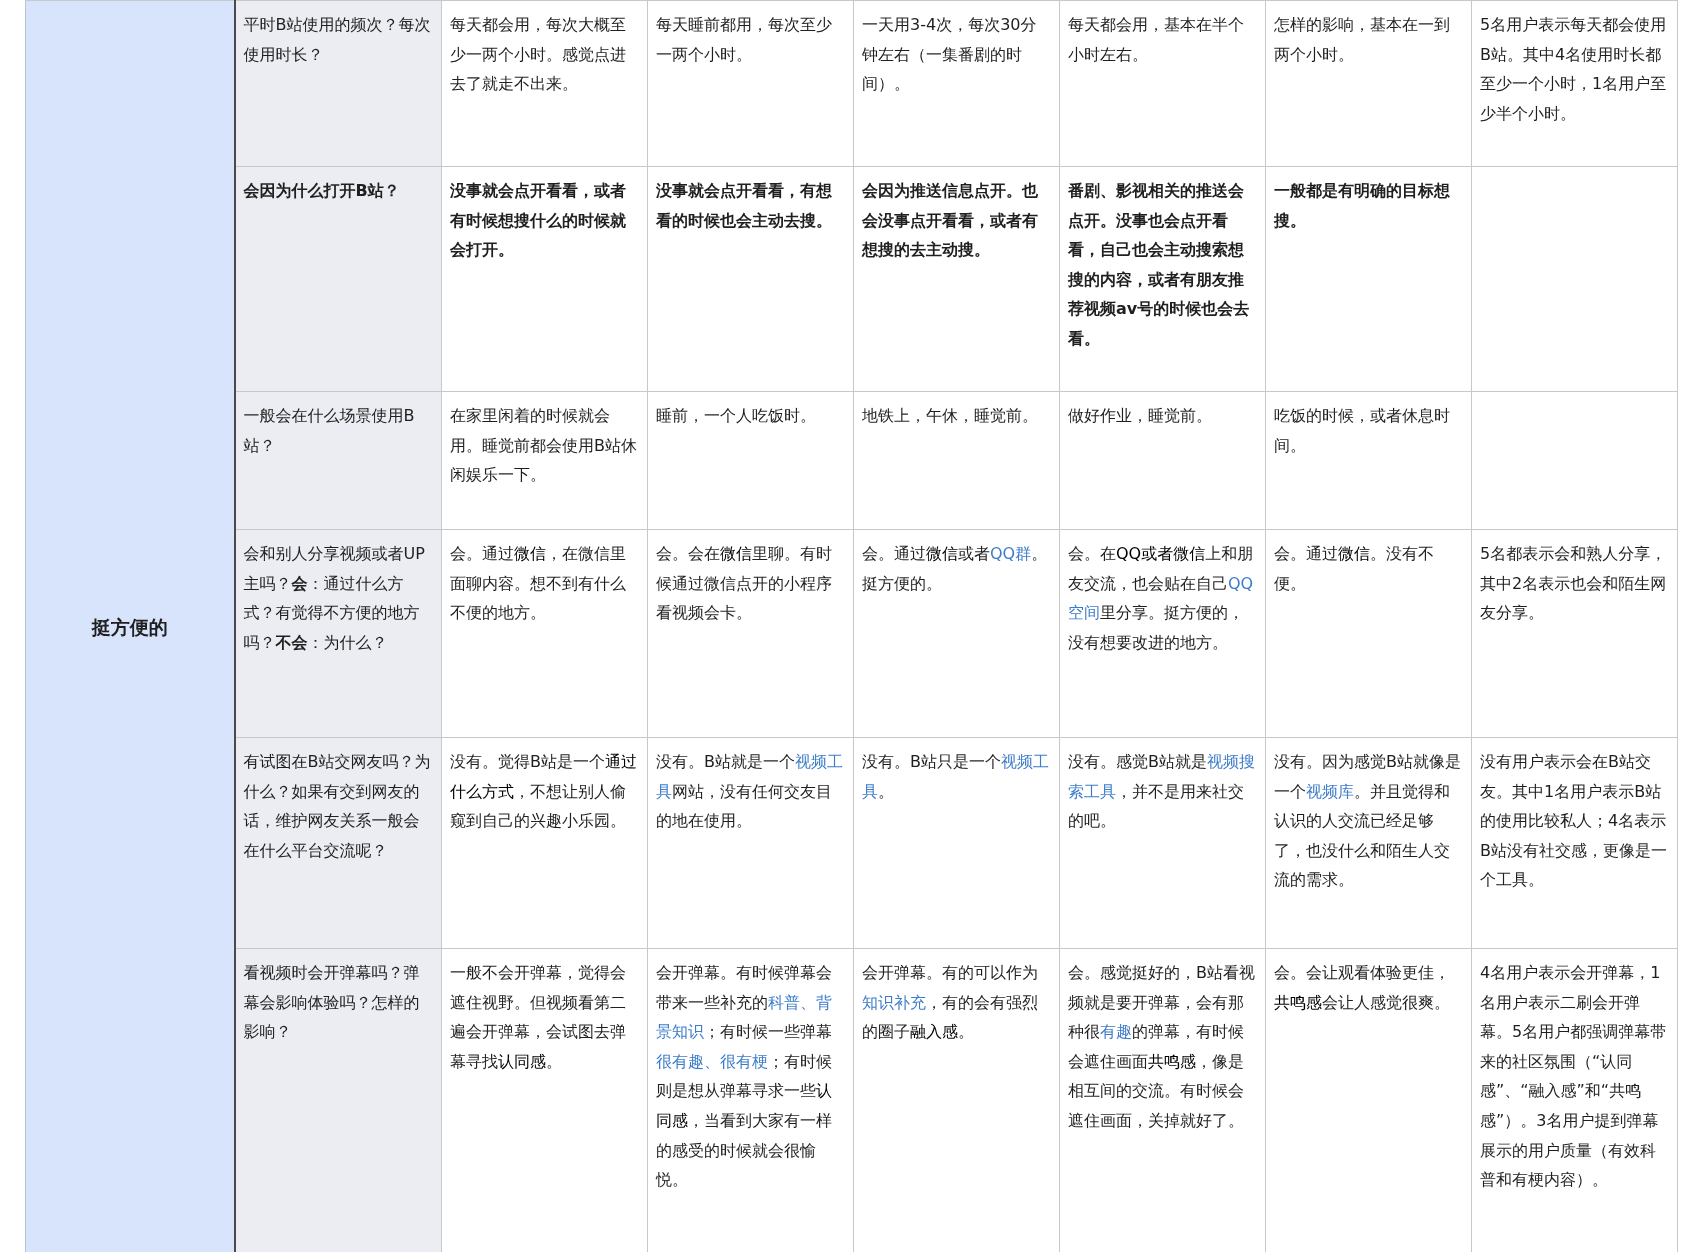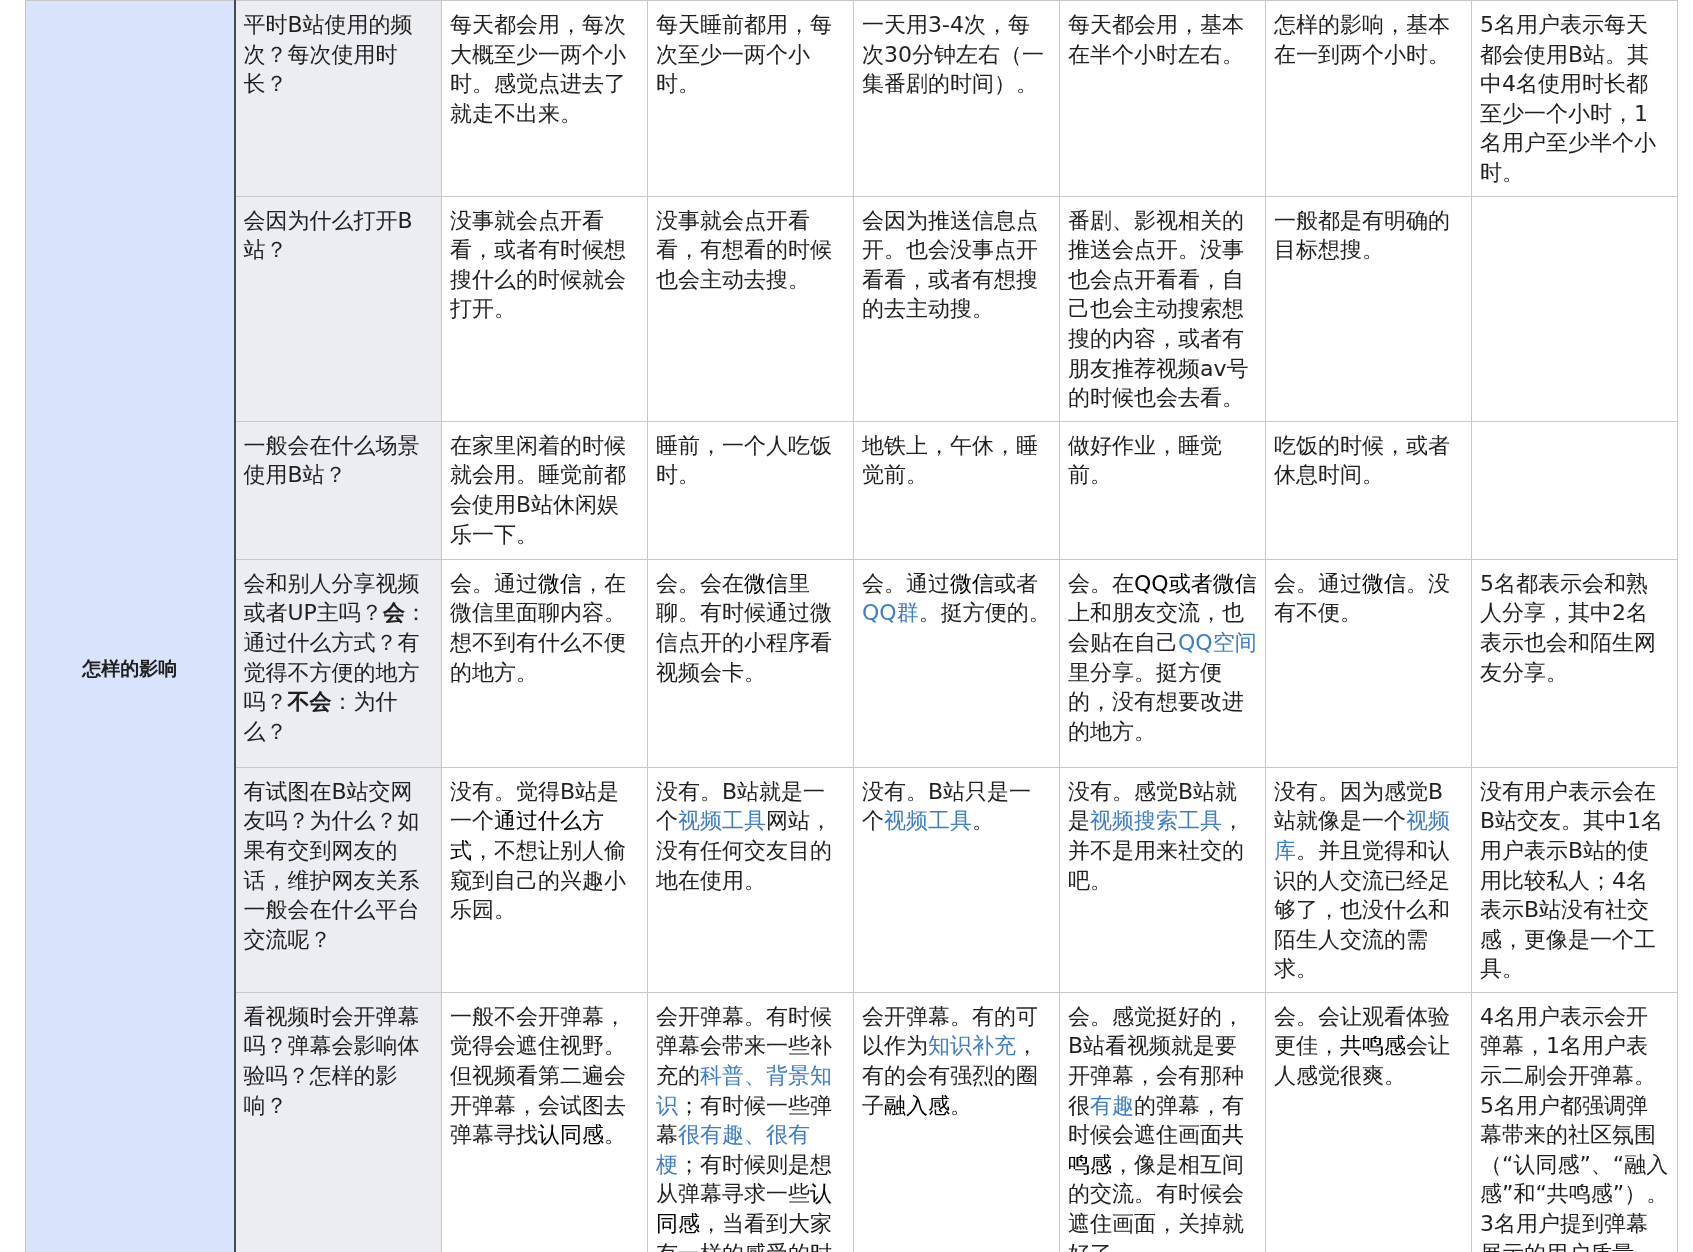--- a/index.html
+++ b/index.html
@@ -23,21 +23,21 @@
       table-layout: fixed;
       width: 1653px;
     }
     col.c-cat { width: 209px; }
     col.c-q { width: 207px; }
     col.c-a { width: 206px; }
     td {
       border: 1px solid #c8c8c8;
       vertical-align: top;
       padding: 9px 8px 8px 8px;
-      font-size: 22px;
+      font-size: 16px;
       line-height: 29.6px;
       word-break: break-all;
     }
     td.cat {
       background: #d7e4fb;
       vertical-align: middle;
       text-align: center;
       font-weight: bold;
       font-size: 19px;
       border-right: 2px solid #4a4a4a;
@@ -45,21 +45,21 @@
     }
     td.q {
       background: #ecedf2;
       border-left: 2px solid #4a4a4a;
     }
     td.a { background: #ffffff; margin-left: 8px; }
     .red { color: #000000; }
     .blue { color: #3d7cc9; }
     .bold { font-weight: bold; }
     tr.r1 td { height: 148px; }
-    tr.r2 td { height: 207px; }
+    tr.r2 td { height: 207px; font-weight: bold; }
     tr.r3 td { height: 120px; }
     tr.r4 td { height: 190px; }
     tr.r5 td { height: 193px; }
     tr.r6 td { height: 287px; }
   </style>
 </head>
 <body>
 
 <div class="wrap">
   <table>
@@ -69,21 +69,21 @@
       <col class="c-a">
         <col class="c-a">
         <col class="c-a">
         <col class="c-a">
         <col class="c-a">
         <col class="c-a">
     </colgroup>
     <tbody id="tbody">
       <tr class="r1">
         <td class="cat" rowspan="6">
-          <span>怎样的影响</span>
+          <span>挺方便的</span>
         </td>
         <td class="q"><span>平时B站使用的频次？每次使用时长？</span></td>
         <td class="a"><span>每天都会用，每次大概至少一两个小时。感觉点进去了就走不出来。</span></td>
         <td class="a"><span>每天睡前都用，每次至少一两个小时。</span></td>
         <td class="a"><span>一天用3-4次，每次30分钟左右（一集番剧的时间）。</span></td>
         <td class="a"><span>每天都会用，基本在半个小时左右。</span></td>
         <td class="a"><span>怎样的影响，基本在一到两个小时。</span></td>
         <td class="a"><span>5名用户表示每天都会使用B站。其中4名使用时长都至少一个小时，1名用户至少半个小时。</span></td>
       </tr>
       <tr class="r2">

